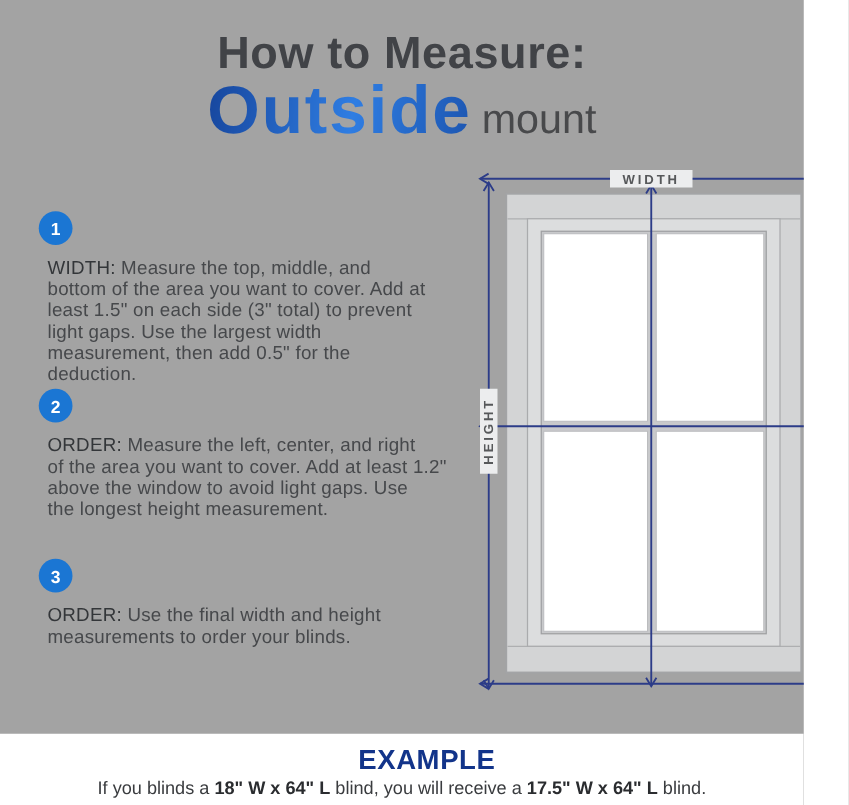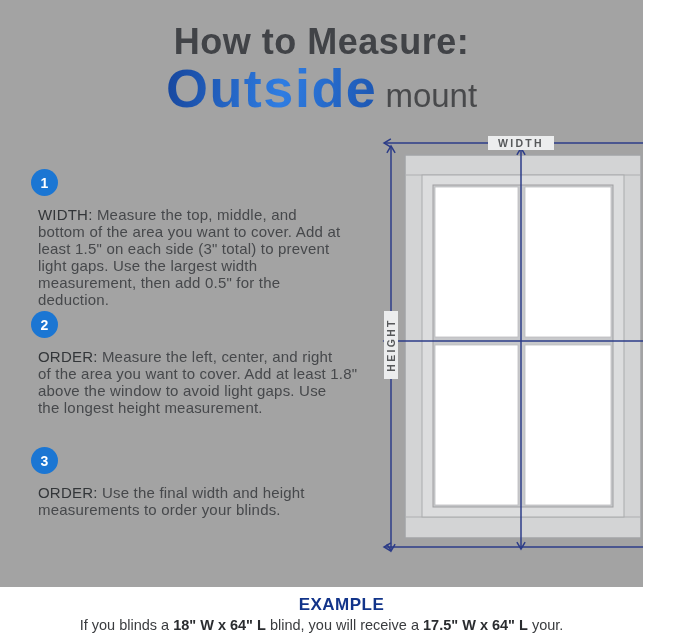--- a/index.html
+++ b/index.html
@@ -33,21 +33,21 @@
   .step-3 p { }
   .step .lbl { font-weight:400; color:#333639; }
   
   .diagram { position:absolute; left:375px; top:128px; width:296px; height:448px; }
   .diagram svg { display:block; }
   
   .example {
     position:absolute; left:0; bottom:0; width:100%; height:57px;
     background:#ffffff; text-align:center;
   }
-  .example h2 { margin:8px 0 2px 0; font-size:17px; font-weight:700; color:#12348a; letter-spacing:0.5px;padding-left:40px; }
+  .example h2 { margin:8px 0 2px 0; font-size:22px; font-weight:700; color:#12348a; letter-spacing:0.5px;padding-left:40px; }
   .example p { margin:0; font-size:14.5px; color:#3a3c3f; }
   .example b { font-weight:700; color:#2a2c2f; }
 </style>
 </head>
 <body>
 
 <div class="page">
 
   <header class="title-block">
     <div class="title-line1">How to Measure:</div>
@@ -60,21 +60,21 @@
 bottom of the area you want to cover. Add at
 least 1.5" on each side (3" total) to prevent
 light gaps. Use the largest width
 measurement, then add 0.5" for the
 deduction.</span></p>
   </section>
 
   <section class="step step-2">
     <div class="badge">2</div>
     <p><b class="lbl">ORDER:</b><span> Measure the left, center, and right
-of the area you want to cover. Add at least 1.8"
+of the area you want to cover. Add at least 1.2"
 above the window to avoid light gaps. Use
 the longest height measurement.</span></p>
   </section>
 
   <section class="step step-3">
     <div class="badge">3</div>
     <p><b class="lbl">ORDER:</b><span> Use the final width and height
 measurements to order your blinds.</span></p>
   </section>
 
@@ -109,16 +109,16 @@
 
       <rect x="113" y="8" width="66" height="14" fill="#ecedee"></rect>
       <text x="146" y="19" text-anchor="middle" font-family="Liberation Sans, sans-serif" font-size="10.5" font-weight="600" letter-spacing="2.3" fill="#56585a">WIDTH</text>
       <rect x="9" y="183" width="14" height="68" fill="#ecedee"></rect>
       <text x="16" y="220.5" text-anchor="middle" transform="rotate(-90 16 217)" font-family="Liberation Sans, sans-serif" font-size="10.5" font-weight="600" letter-spacing="2.3" fill="#56585a">HEIGHT</text>
     </svg>
   </div>
 
   <footer class="example">
     <h2>EXAMPLE</h2>
-    <p><span>If you blinds a </span><b>18" W x 64" L</b><span> blind, you will receive a </span><b>17.5" W x 64" L</b><span> your.</span></p>
+    <p><span>If you blinds a </span><b>18" W x 64" L</b><span> blind, you will receive a </span><b>17.5" W x 64" L</b><span> blind.</span></p>
   </footer>
 
 </div>
 
 </body></html>

